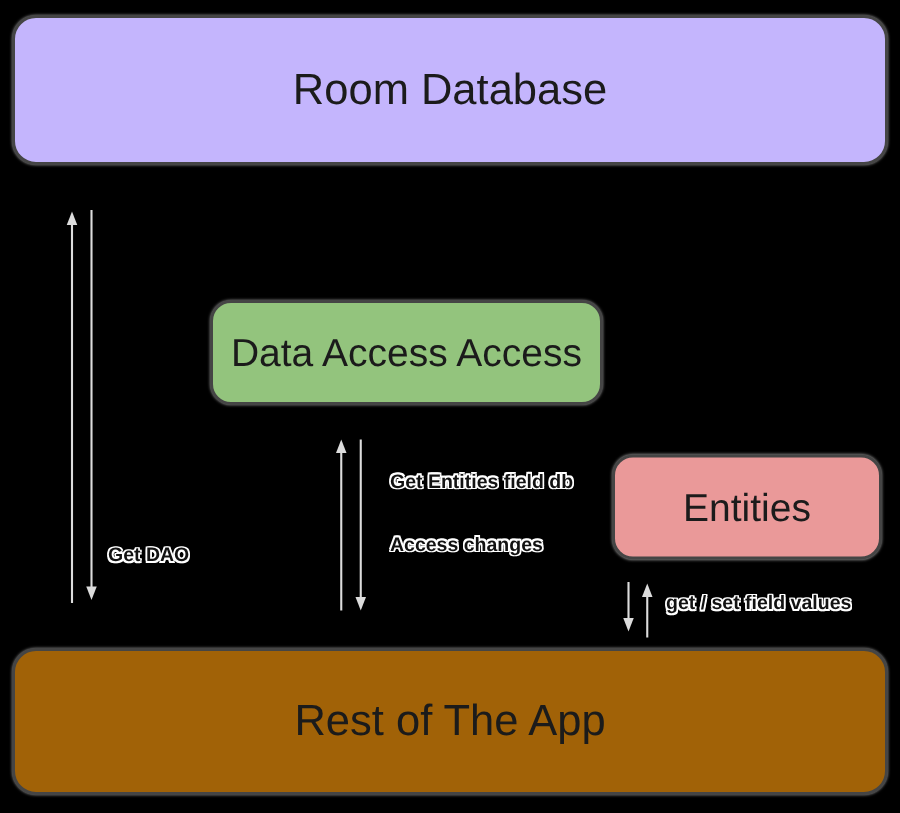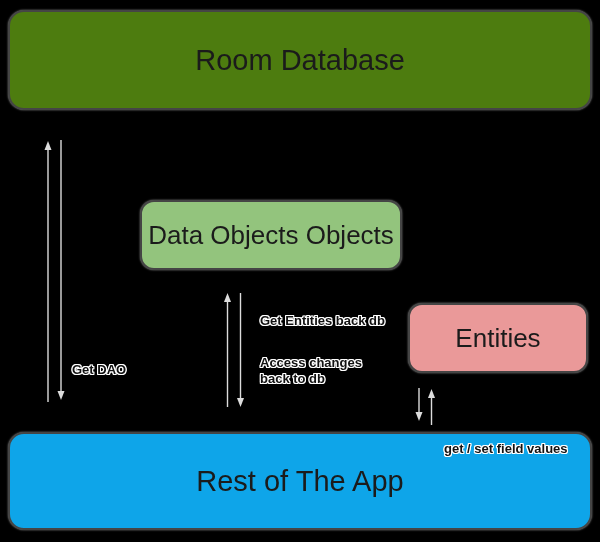--- a/index.html
+++ b/index.html
@@ -38,40 +38,40 @@
     color: #121212;
     white-space: nowrap;
     text-shadow:
       -1px -1px 0 #fff, 0 -1px 0 #fff, 1px -1px 0 #fff,
       -1px  0   0 #fff,               1px  0   0 #fff,
       -1px  1px 0 #fff, 0  1px 0 #fff, 1px  1px 0 #fff;
   }
   .lbl-get-dao      { left: 72px;  top: 362px; }
   .lbl-get-entities { left: 260px; top: 313px; }
   .lbl-persist      { left: 260px; top: 355px; line-height: 16px; }
-  .lbl-get-set      { left: 444px; top: 394px; margin-top: 47px; }
+  .lbl-get-set      { left: 444px; top: 394px; }
 </style>
 </head>
 <body>
 
 <div class="canvas">
 
-  <div class="box box-room" style="background-color: #4d7c0f;">
+  <div class="box box-room" style="background-color: #c4b5fd;">
     <span>Room Database</span>
   </div>
 
   <div class="box box-dao" style="background-color: rgb(147, 196, 125);">
-    <span>Data Objects Objects</span>
+    <span>Data Access Access</span>
   </div>
 
   <div class="box box-entities" style="background-color: rgb(234, 153, 153);">
     <span>Entities</span>
   </div>
 
-  <div class="box box-rest" style="background-color: #0ea5e9;">
+  <div class="box box-rest" style="background-color: #a16207;">
     <span>Rest of The App</span>
   </div>
 
   <svg class="arrows" viewBox="0 0 600 542" xmlns="http://www.w3.org/2000/svg">
 
     <g>
       <line class="arrow-line" x1="48" y1="402" x2="48" y2="148"></line>
       <polygon class="arrow-head" points="48,141 44.5,150 51.5,150"></polygon>
     </g>
     <g>
@@ -93,22 +93,21 @@
       <polygon class="arrow-head" points="419,421 415.5,412 422.5,412"></polygon>
     </g>
     <g>
       <line class="arrow-line" x1="431.5" y1="425" x2="431.5" y2="396"></line>
       <polygon class="arrow-head" points="431.5,389 428,398 435,398"></polygon>
     </g>
   </svg>
 
   <div class="lbl lbl-get-dao">Get DAO</div>
 
-  <div class="lbl lbl-get-entities">Get Entities back db</div>
+  <div class="lbl lbl-get-entities">Get Entities field db</div>
 
   <div class="lbl lbl-persist">
     <div>Access changes</div>
-    <div>back to db</div>
   </div>
 
   <div class="lbl lbl-get-set">get / set field values</div>
 
 </div>
 
 </body></html>

